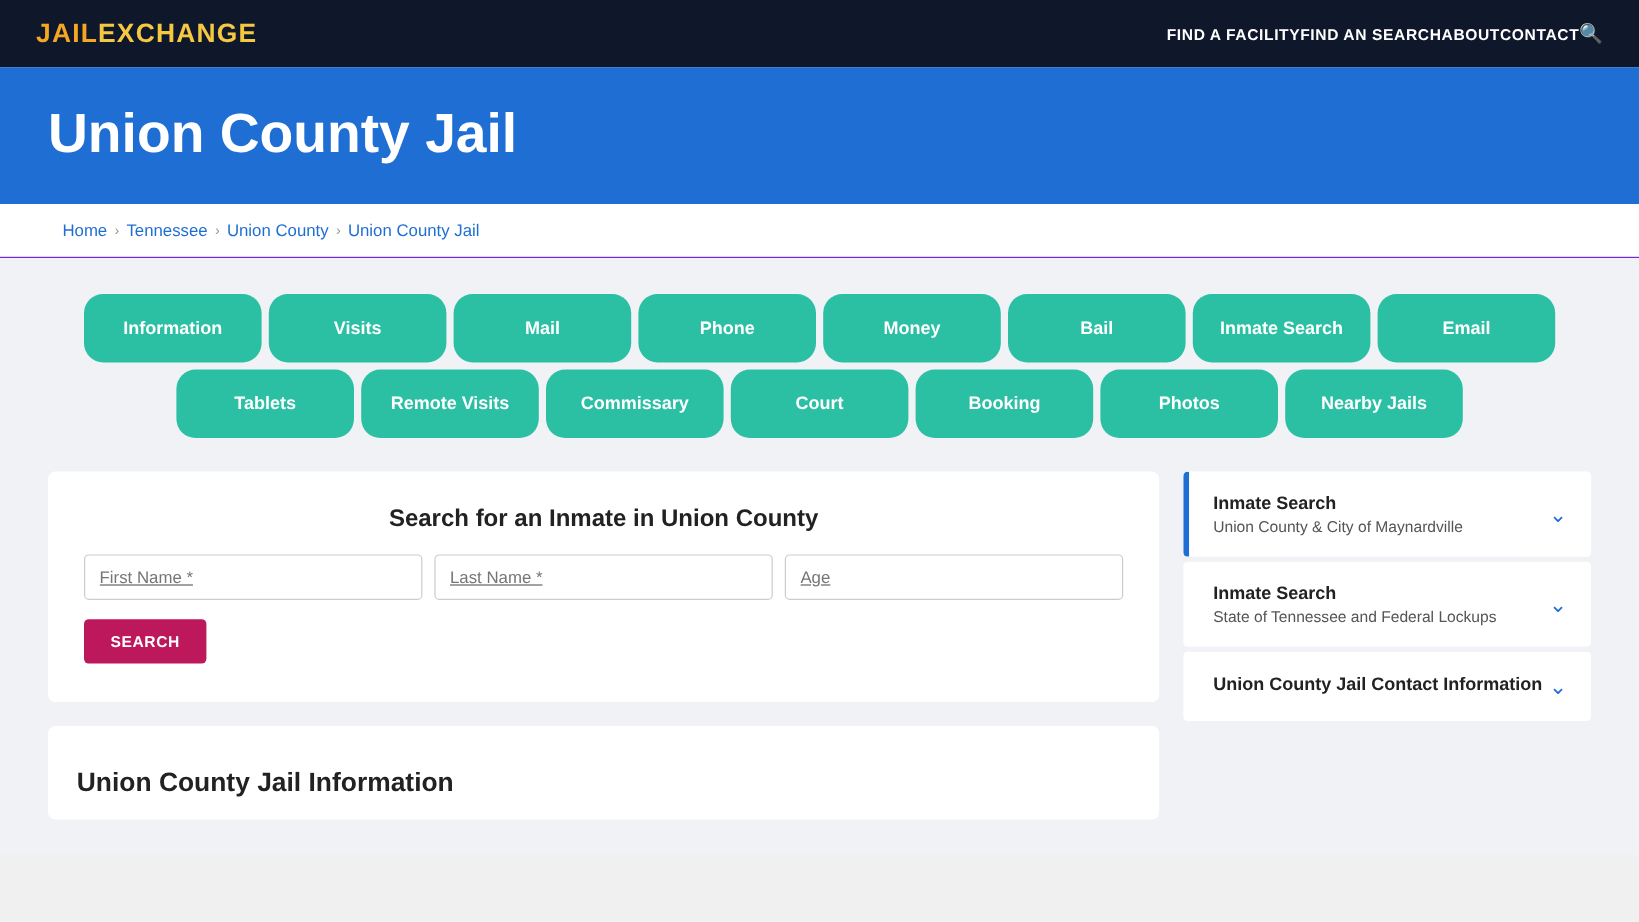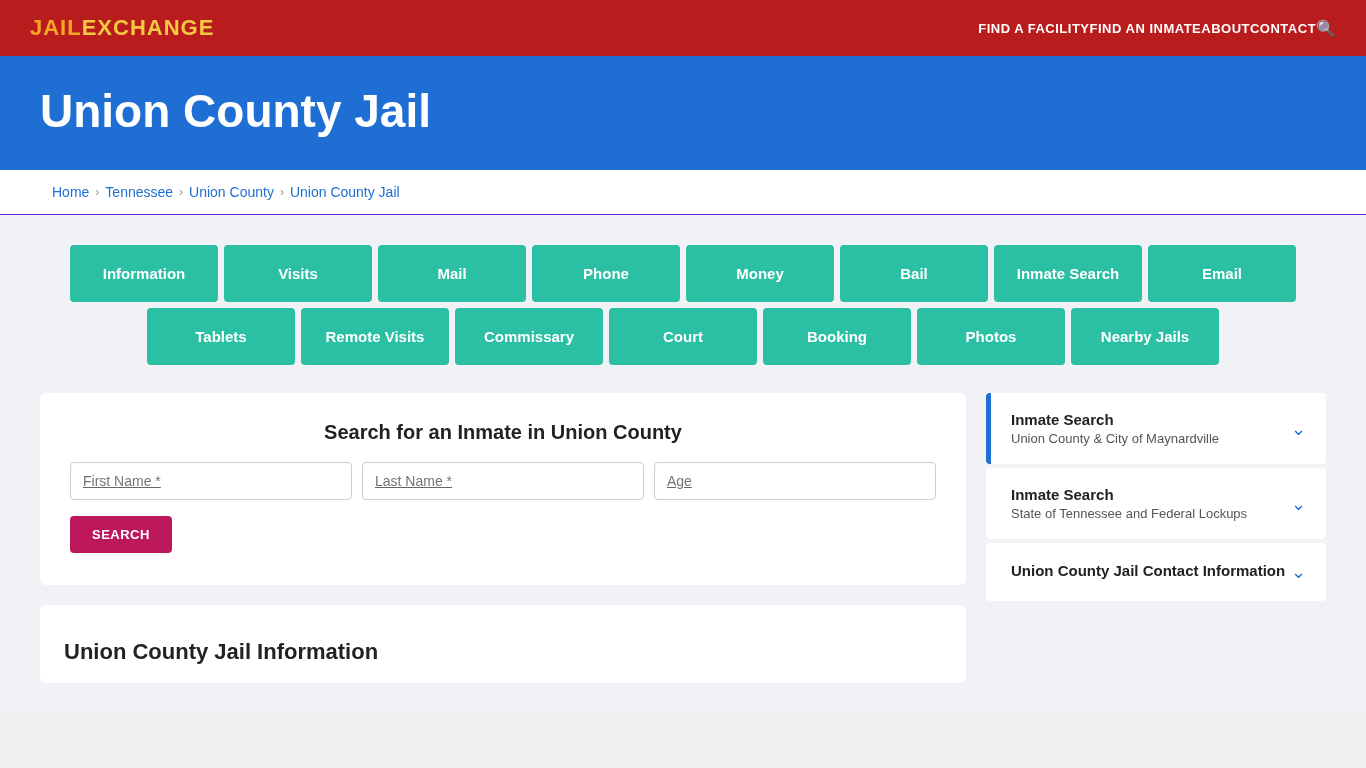--- a/index.html
+++ b/index.html
@@ -1,20 +1,20 @@
 <!DOCTYPE html>
 <html><head>
   <meta charset="utf-8">
   <style>
     * { margin: 0; padding: 0; box-sizing: border-box; }
     body { font-family: Arial, sans-serif; background: #f0f0f0; color: #333; }
 
     
     nav {
-      background: #b91c1c;
+      background: #0f172a;
       display: flex;
       align-items: center;
       padding: 0 30px;
       height: 56px;
       justify-content: space-between;
     }
     .logo {
       font-size: 22px;
       font-weight: 900;
       color: #fff;
@@ -69,21 +69,21 @@
       justify-content: center;
       margin-bottom: 28px;
     }
     .tile {
       background: #2bbfa4;
       color: #fff;
       font-size: 15px;
       font-weight: 600;
       padding: 20px 16px;
       text-align: center;
-      border-radius: 4px;
+      border-radius: 16px;
       cursor: pointer;
       min-width: 148px;
       flex: 0 0 auto;
       transition: background 0.15s;
     }
 
     
     .content-area {
       display: flex;
       gap: 20px;
@@ -185,21 +185,21 @@
   </style>
 </head>
 <body>
 
 <nav>
   <div class="logo">
     <span>JAIL</span><span style="color:#f5c842;">EXCHANGE</span>
   </div>
   <div class="nav-links">
     <a href="#">FIND A FACILITY</a>
-    <a href="#">FIND AN INMATE</a>
+    <a href="#">FIND AN SEARCH</a>
     <a href="#">ABOUT</a>
     <a href="#">CONTACT</a>
     <span class="nav-search-icon">🔍</span>
   </div>
 </nav>
 
 <div class="hero">
   <h1>Union County Jail</h1>
 </div>
 

